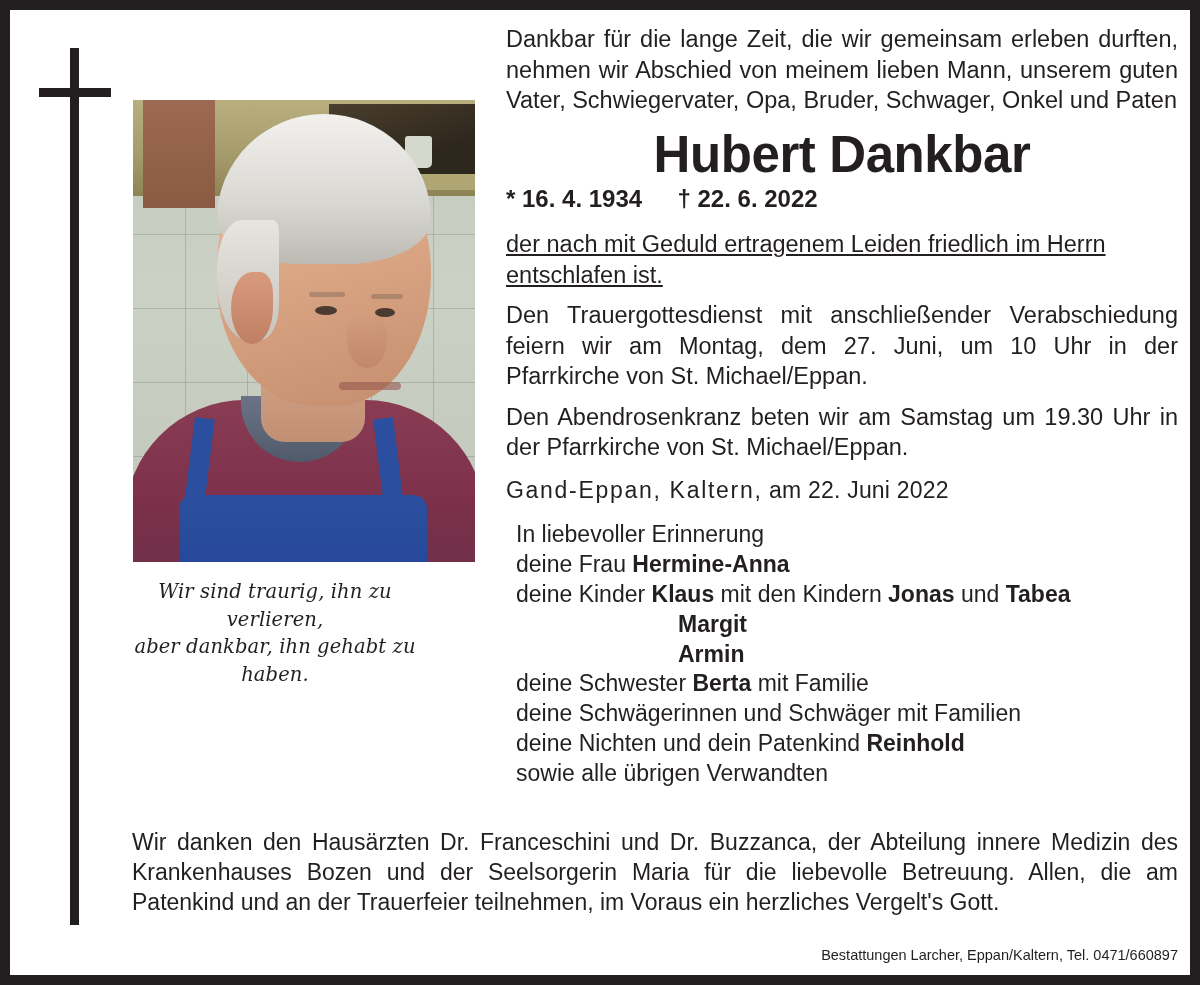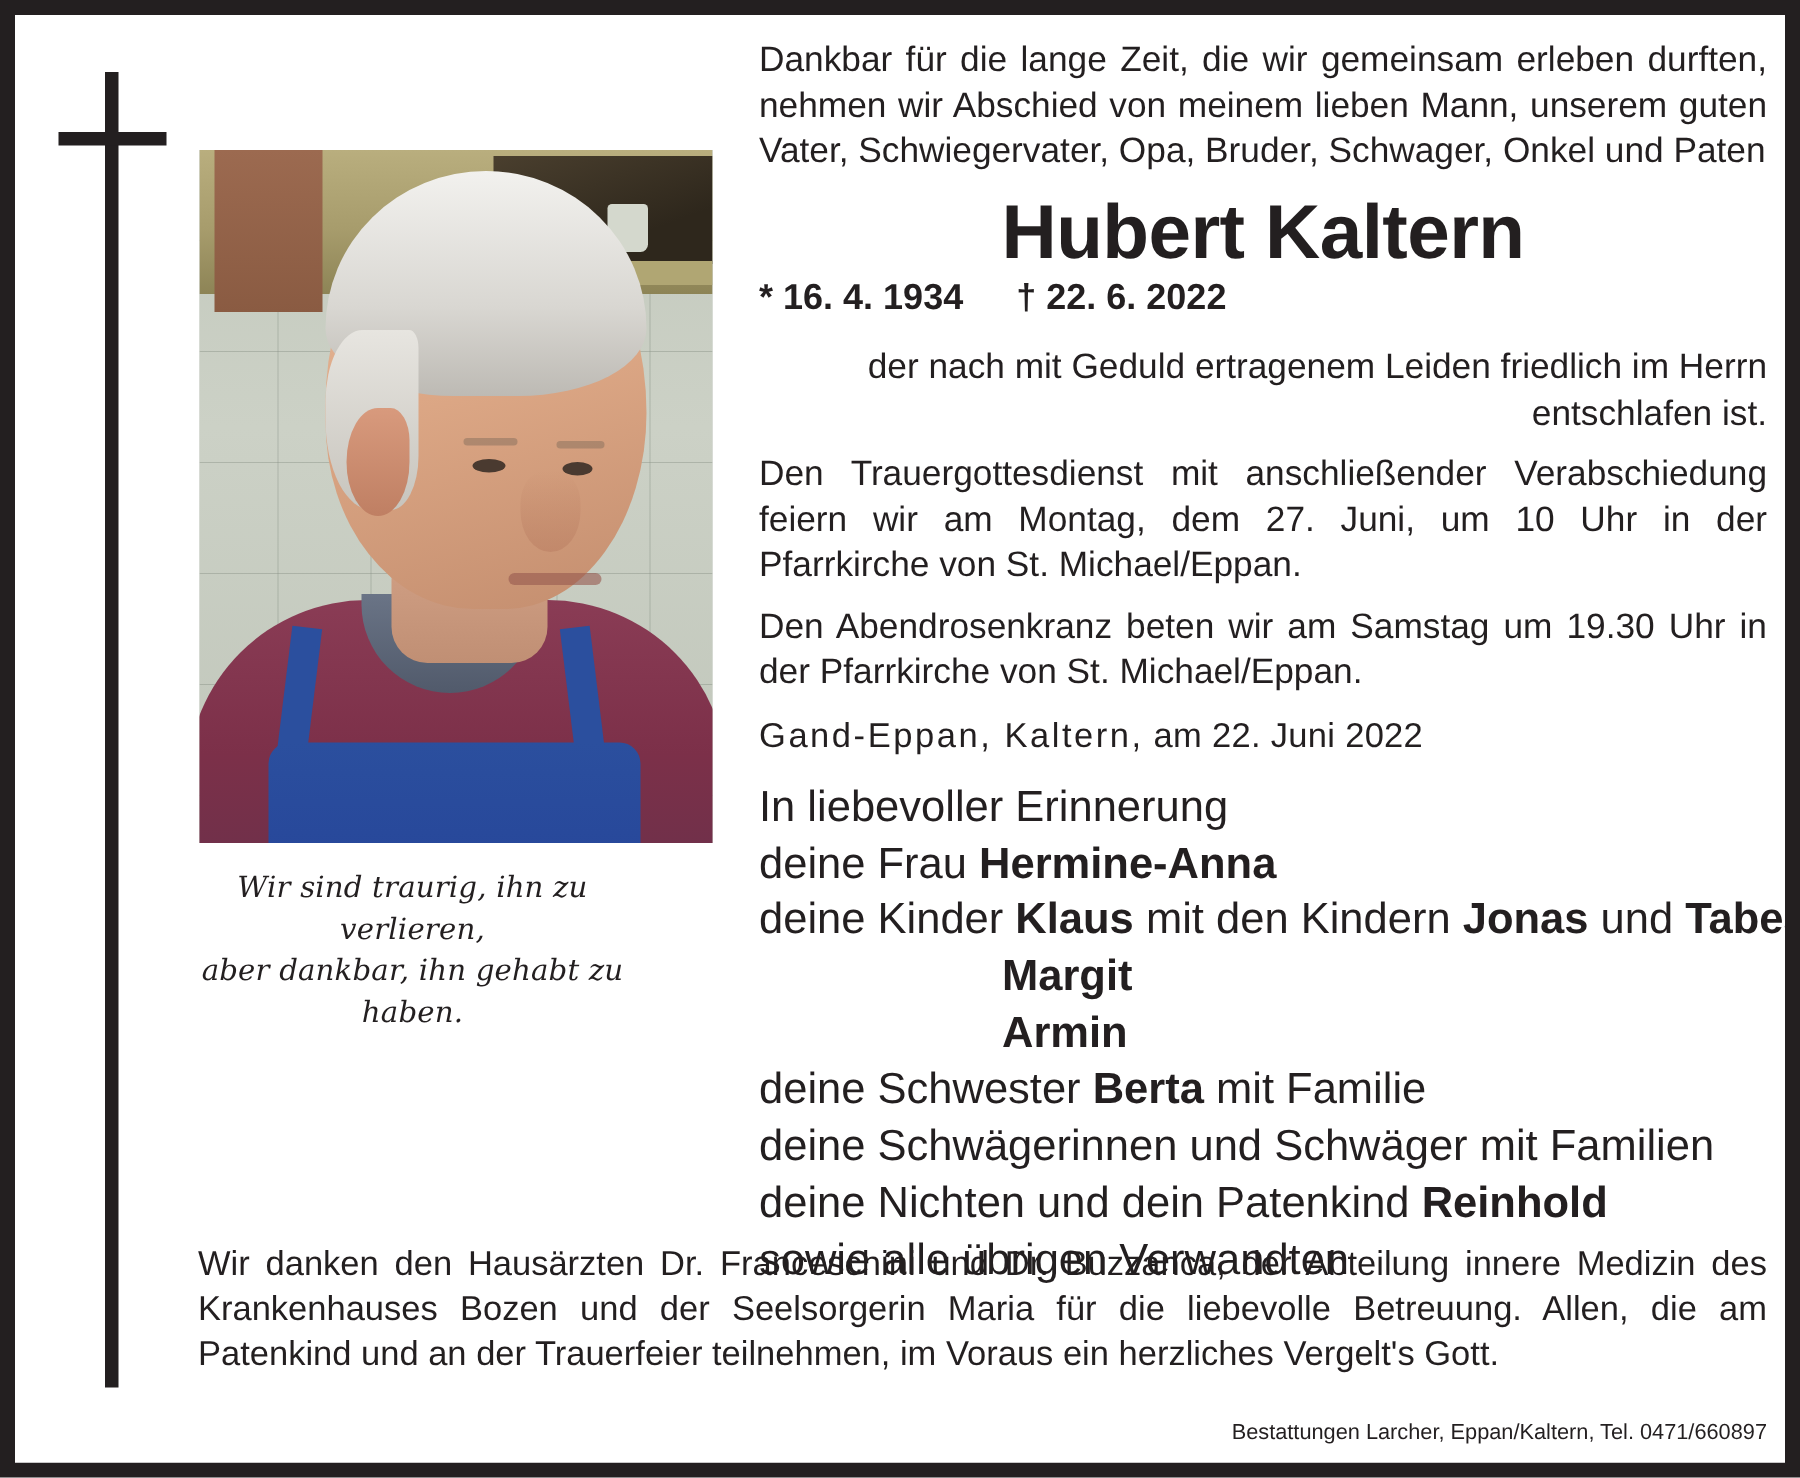--- a/index.html
+++ b/index.html
@@ -198,21 +198,21 @@
     width: 672px;
   }
   .para {
     font-size: 23.5px;
     line-height: 1.30;
     color: #231f20;
     margin: 0 0 10px 0;
     text-align: justify;
     font-stretch: condensed;
   }
-  .para.last-left { text-align: right; }
+  .para.last-left { text-align: left; text-decoration: underline; }
 
   .name {
     text-align: center;
     font-size: 51px;
     font-weight: 700;
     letter-spacing: -0.4px;
     margin: 12px 0 4px 0;
     color: #231f20;
     line-height: 1.05;
   }
@@ -227,23 +227,24 @@
 
   .place {
     font-size: 23px;
     letter-spacing: 1.7px;
     margin: 14px 0 16px 0;
     color: #231f20;
   }
   .place .tail { letter-spacing: .2px; }
 
   .family {
-    font-size: 29px;
+    font-size: 23px;
     line-height: 1.30;
     color: #231f20;
+    margin-left: 10px;
   }
   .family div { white-space: pre; }
   .indent { padding-left: 162px; }
 
   
   .thanks {
     position: absolute;
     left: 122px; top: 818px;
     width: 1046px;
     font-size: 23px;
@@ -300,21 +301,21 @@
       <div class="caption">
         <div>Wir sind traurig, ihn zu verlieren,</div>
         <div>aber dankbar, ihn gehabt zu haben.</div>
       </div>
     </div>
 
     <div class="text-col">
 
       <p class="para">Dankbar für die lange Zeit, die wir gemeinsam erleben durften, nehmen wir Abschied von meinem lieben Mann, unserem guten Vater, Schwiegervater, Opa, Bruder, Schwager, Onkel und Paten</p>
 
-      <div class="name">Hubert Kaltern</div>
+      <div class="name">Hubert Dankbar</div>
 
       <div class="dates">
         <span>*</span>
         <span>16. 4. 1934</span>
         <span class="gap"></span>
         <span>†</span>
         <span>22. 6. 2022</span>
       </div>
 
       <p class="para last-left">der nach mit Geduld ertragenem Leiden friedlich im Herrn entschlafen ist.</p>

